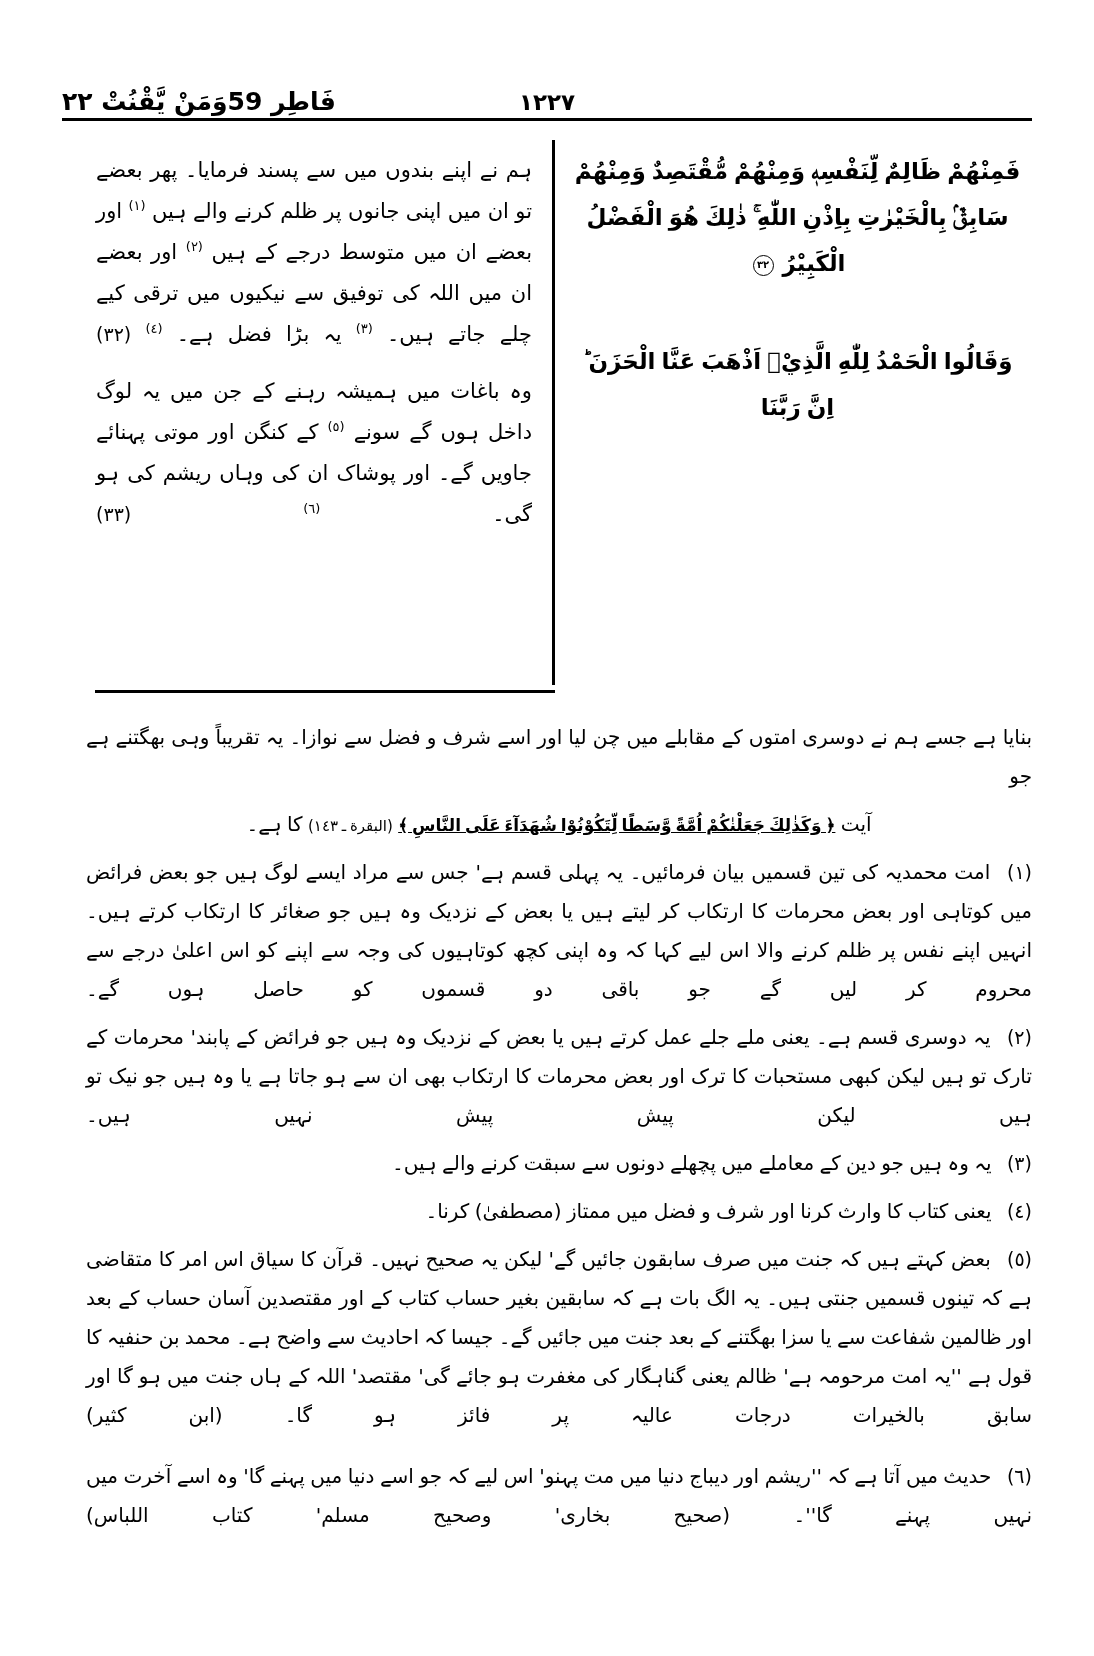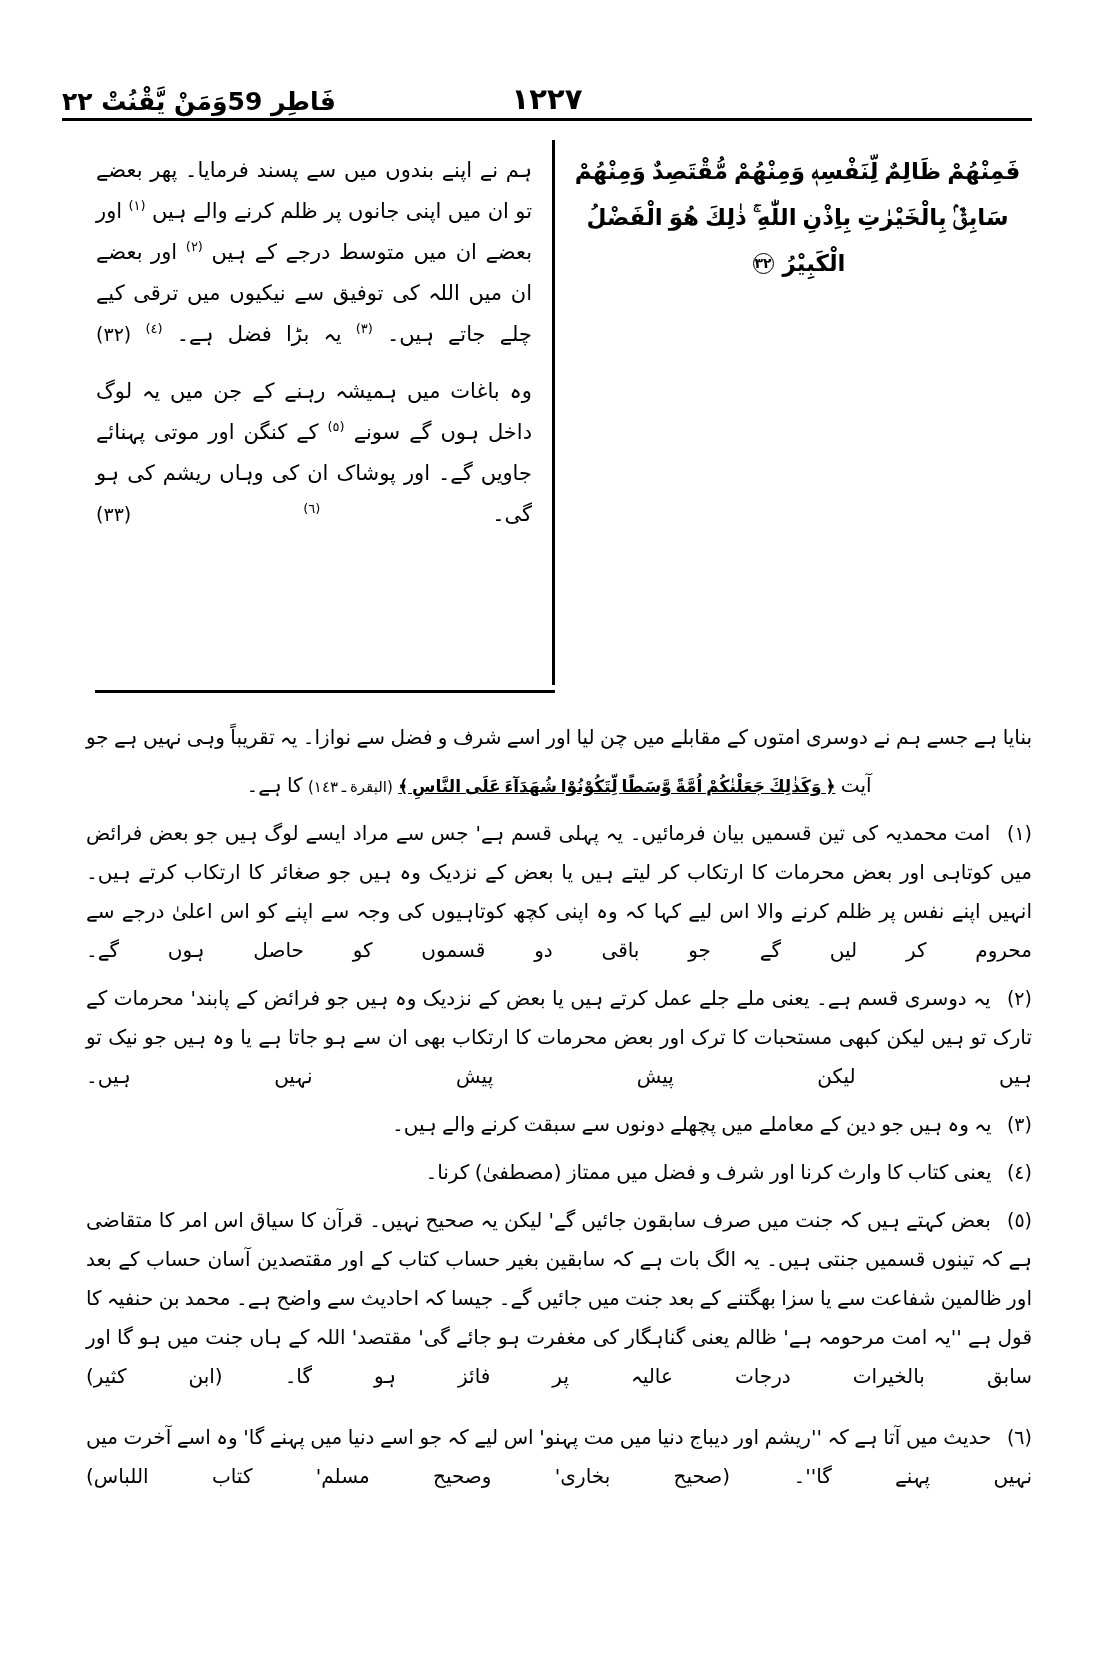--- a/index.html
+++ b/index.html
@@ -35,21 +35,21 @@
   }
   .hdr-juz {
     font-size: 25px;
     line-height: 1;
     white-space: nowrap;
     font-family: "DejaVu Sans", sans-serif;
     font-weight: 700;
     letter-spacing: -1px;
   }
   .hdr-page {
-    font-size: 29px;
+    font-size: 23px;
     line-height: 1;
     font-weight: 700;
     position: absolute;
     left: 50%;
     transform: translateX(-50%);
     bottom: 0;
   }
   .hdr-surah {
     font-size: 25px;
     line-height: 1;
@@ -95,21 +95,21 @@
     font-size: 23px;
     line-height: 2.0;
     font-weight: 700;
     letter-spacing: -0.5px;
     word-spacing: -2px;
     text-align: center;
   }
   .ayah + .ayah { margin-top: 52px; }
   .ayah-mark {
     display: inline-block;
-    font-size: 14px;
+    font-size: 10px;
     border: 1.5px solid #000;
     border-radius: 50%;
     width: 19px;
     height: 19px;
     line-height: 18px;
     text-align: center;
     vertical-align: 3px;
     margin: 8px 3px;
   }
 
@@ -188,20 +188,23 @@
     <div class="hdr-surah">فَاطِر 59</div>
   </div>
   <div class="rule-top"></div>
 
   <div class="trans-block">
 
     <div class="col-arabic">
       <div class="ayah">
         <span>فَمِنْهُمْ ظَالِمٌ لِّنَفْسِهٖ وَمِنْهُمْ مُّقْتَصِدٌ وَمِنْهُمْ سَابِقٌۢ بِالْخَيْرٰتِ بِاِذْنِ اللّٰهِ ۚ ذٰلِكَ هُوَ الْفَضْلُ الْكَبِيْرُ</span>
         <span class="ayah-mark">٣٢</span>
+      </div>
+      <div class="ayah">
+        <span>وَقَالُوا الْحَمْدُ لِلّٰهِ الَّذِيْۤ اَذْهَبَ عَنَّا الْحَزَنَ ؕ اِنَّ رَبَّنَا</span>
       </div>
     </div>
 
     <div class="col-urdu">
       <div class="urdu-para">
         <span>ہم نے اپنے بندوں میں سے پسند فرمایا۔ پھر بعضے تو ان میں اپنی جانوں پر ظلم کرنے والے ہیں</span>
         <span class="sup">(١)</span>
         <span>اور بعضے ان میں متوسط درجے کے ہیں</span>
         <span class="sup">(٢)</span>
         <span>اور بعضے ان میں اللہ کی توفیق سے نیکیوں میں ترقی کیے چلے جاتے ہیں۔</span>
@@ -219,21 +222,21 @@
         <span class="vnum">(٣٣)</span>
       </div>
 
     </div>
   </div>
 
   <div class="rule-mid"></div>
 
   <div class="commentary">
 
-    <div class="c-para j">بنایا ہے جسے ہم نے دوسری امتوں کے مقابلے میں چن لیا اور اسے شرف و فضل سے نوازا۔ یہ تقریباً وہی نہیں ہے جو</div>
+    <div class="c-para j">بنایا ہے جسے ہم نے دوسری امتوں کے مقابلے میں چن لیا اور اسے شرف و فضل سے نوازا۔ یہ تقریباً وہی بھگتنے ہے جو</div>
 
     <div class="c-para c-center">
       <span>آیت</span>
       <span class="quran-inline">﴿ وَكَذٰلِكَ جَعَلْنٰكُمْ اُمَّةً وَّسَطًا لِّتَكُوْنُوْا شُهَدَآءَ عَلَى النَّاسِ ﴾</span>
       <span class="ref">(البقرة ـ ١٤٣)</span>
       <span>کا ہے۔</span>
     </div>
 
     <div class="c-para j">
       <span class="c-num">(١)</span>

